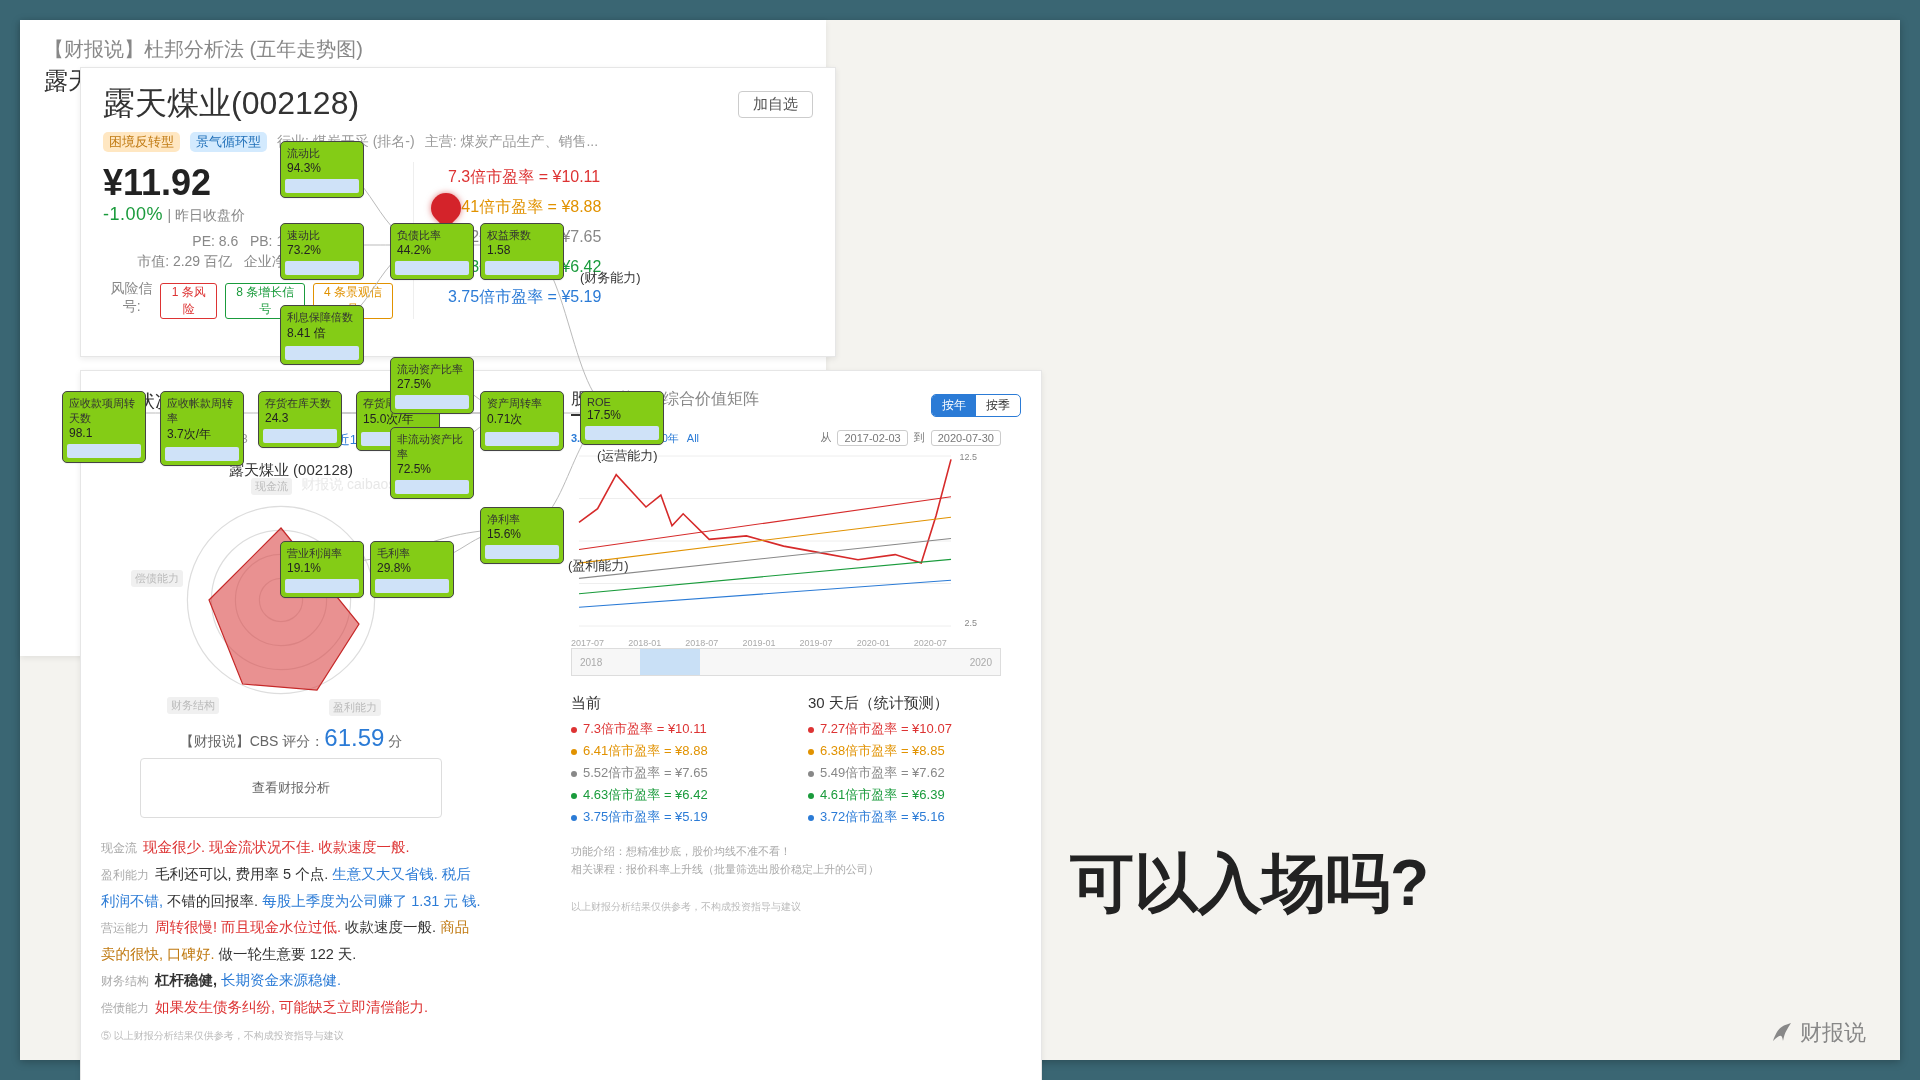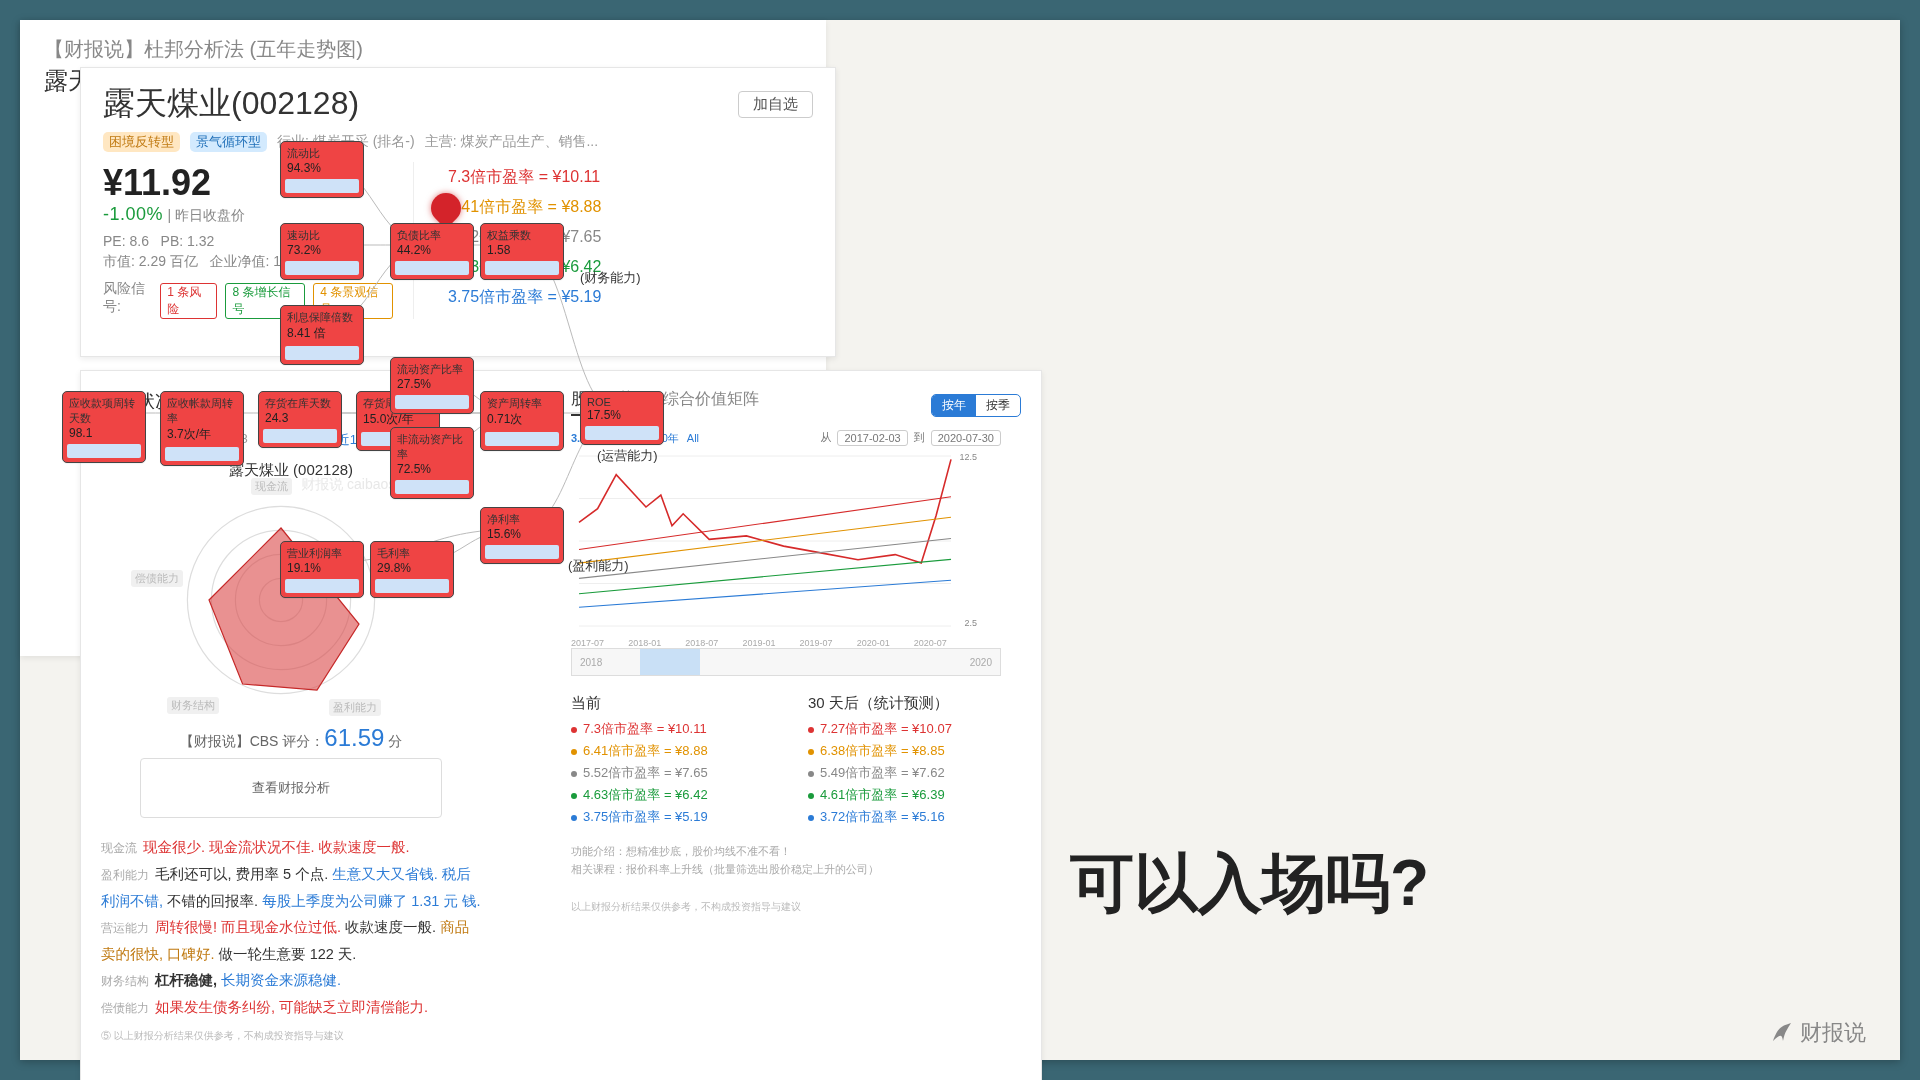--- a/index.html
+++ b/index.html
@@ -19,21 +19,21 @@
     padding:3px 14px; font-size:15px; color:#555; background:#fff; }
   .tags { margin:6px 0 10px; display:flex; gap:10px; font-size:14px; align-items:center; }
   .tag { border-radius:5px; padding:1px 6px; font-size:13px; }
   .tag-orange { background:#ffe7c2; color:#c07a12; }
   .tag-blue { background:#d3eafe; color:#1f6fb8; }
   .muted { color:#999; font-size:14px; }
   .main-row { display:flex; gap:34px; margin-top:6px; }
   .left-col { flex:0 0 290px; border-right:1px solid #eee; padding-right:20px; }
   .price { font-size:36px; font-weight:600; color:#222; }
   .pct-neg { color:#1a9b3c; font-size:18px; letter-spacing:.5px; }
-  .sub { color:#888; font-size:14px; margin-top:4px; }
+  .sub { color:#888; font-size:14px; margin-top:4px;text-align:center; }
   .sig { display:flex; gap:8px; margin-top:6px; font-size:12px; }
   .sig span { border:1px solid; border-radius:3px; padding:0 6px; }
   .sig-r { border-color:#d33!important; color:#d33; }
   .sig-g { border-color:#1a9b3c!important; color:#1a9b3c; }
   .sig-o { border-color:#e19200!important; color:#e19200; }
   .heat { position:absolute; left:350px; top:125px; text-align:center; }
   .ball-red { width:30px; height:30px; border-radius:50% 50% 0 50%; background:#d4232a; margin:0 auto; transform:rotate(45deg); box-shadow:0 0 6px rgba(200,0,0,.5);}
   .heat .lbl { color:#d4232a; font-size:13px; margin-top:4px; }
   .pe-list { flex:1; font-size:16px; line-height:30px; }
   .pe-list div { white-space:nowrap; }
@@ -77,21 +77,21 @@
   .cols2 .dot{ display:inline-block; width:6px; height:6px; border-radius:50%; margin-right:6px; vertical-align:middle;}
   .note { color:#aaa; font-size:11px; line-height:18px; margin-top:14px;}
 
   
   #card-dupont { left:1040px; top:84px; width:806px; height:636px; background:#fff; box-shadow:0 2px 6px rgba(0,0,0,.08);}
   #card-dupont .hd{ padding:16px 24px 4px; }
   .sm{ color:#888; font-size:20px;}
   .dtitle{ font-size:24px; color:#333; margin-top:2px;}
   .dwrap { position:relative; width:100%; height:540px;}
   .node { position:absolute; border:1px solid #444; border-radius:5px; padding:4px 6px 22px;
-    font-size:11px; color:#333; background:#ef4444; box-shadow:0 1px 1px rgba(0,0,0,.05); width:70px;}
+    font-size:11px; color:#333; background:#84cc16; box-shadow:0 1px 1px rgba(0,0,0,.05); width:70px;}
   .node .v{ font-size:12px; color:#222;}
   .node .spark{ position:absolute; left:4px; right:4px; bottom:4px; height:14px;
     background:linear-gradient(#cfe2f8,#cfe2f8); border-radius:2px;}
   .grp{ position:absolute; font-size:13px; color:#333;}
   svg.links{ position:absolute; inset:0; width:100%; height:100%; pointer-events:none;}
 
   
   .big-q { position:absolute; left:1050px; top:820px; font-size:64px; font-weight:700; color:#222;}
   .brand { position:absolute; right:34px; bottom:12px; color:#888; font-size:22px; display:flex; align-items:center; gap:6px;}
   .brand svg{ width:24px;height:24px;}

